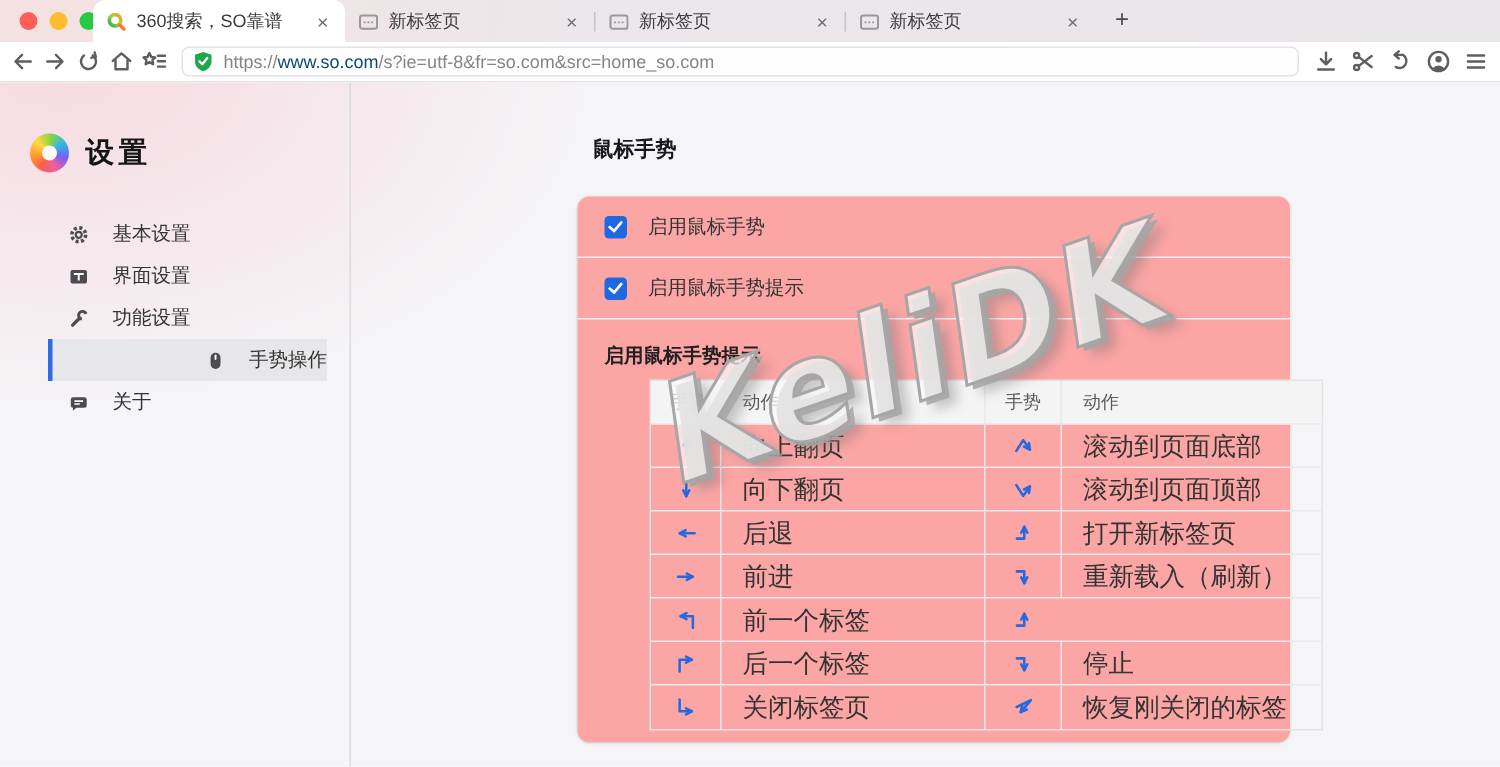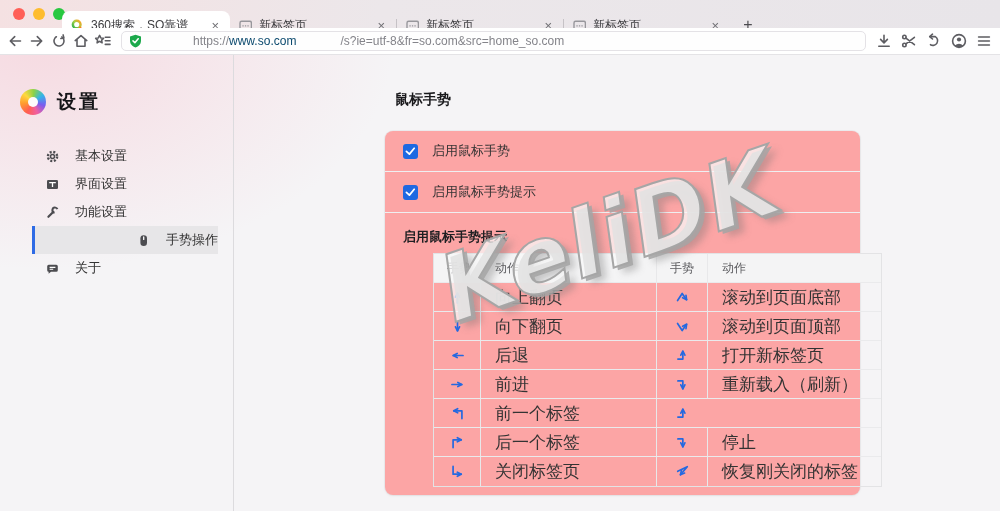--- a/index.html
+++ b/index.html
@@ -4,39 +4,39 @@
 <style>
   * { margin:0; padding:0; box-sizing:border-box; }
   html,body { width:1000px; height:511px; overflow:hidden; background:#fff;
     font-family:"Liberation Sans","DejaVu Sans",sans-serif; }
 
   
   .tabstrip { position:absolute; left:0; top:0; width:1000px; height:28px;
     background:linear-gradient(100deg,#f5e1e2 0%,#ece7ea 38%,#e8e5e9 100%); }
   .lights { position:absolute; left:13px; top:8px; display:flex; gap:8px; }
   .light { width:12px; height:12px; border-radius:50%; }
-  .tabs { position:absolute; left:62px; top:11px; height:28px; display:flex; align-items:stretch; }
+  .tabs { position:absolute; left:62px; top:0; height:28px; display:flex; align-items:stretch; }
   .tab { width:166px; display:flex; align-items:center; padding:0 9px; font-size:12px;
     color:#3b3b3e; position:relative; }
   .tab.active { width:168px; background:#fff; border-radius:8px 8px 0 0; }
   .tab .t-title { flex:1; margin-left:7px; white-space:nowrap; overflow:hidden; }
   .tab .t-close { color:#6f6f73; font-size:13px; line-height:1; padding:2px; }
   .tab-sep { width:1px; height:13px; background:#c6c2c6; align-self:center; }
   .newtab-btn { align-self:center; margin-left:9px; font-size:16px; color:#4c4c50; width:18px; text-align:center; }
 
   
   .toolbar { position:absolute; left:0; top:28px; width:1000px; height:27px; background:#fff;
     border-bottom:1px solid #e4e3e6; }
   .navgroup { position:absolute; left:4px; top:2px; display:flex; }
   .navbtn { width:22px; height:22px; display:flex; align-items:center; justify-content:center; }
   .addr { position:absolute; left:121px; top:3px; width:745px; height:20px; background:#fefefe;
     border:1px solid #e4e2e6; border-radius:5px; display:flex; align-items:center; padding:0 7px;
     font-size:12px; white-space:nowrap; overflow:hidden; }
   .addr .shield { display:flex; margin-right:7px; }
-  .addr .dim { color:#84848a;margin-left:44px; }
+  .addr .dim { color:#84848a; }
   .addr .host { color:#0c4a6e; }
   .rtgroup { position:absolute; right:5px; top:2px; display:flex; gap:2px; }
   .rtbtn { width:23px; height:22px; display:flex; align-items:center; justify-content:center; }
 
   
   .page { position:absolute; left:0; top:55px; width:1000px; height:456px; background:#f5f4f6; }
   .page::before { content:""; position:absolute; inset:0;
     background:radial-gradient(520px 330px at 40px -10px, rgba(247,203,213,.62), rgba(247,203,213,0) 68%);
     pointer-events:none; }
   .vdiv { position:absolute; left:233px; top:0; bottom:0; width:1px; background:#dcdbde; }

